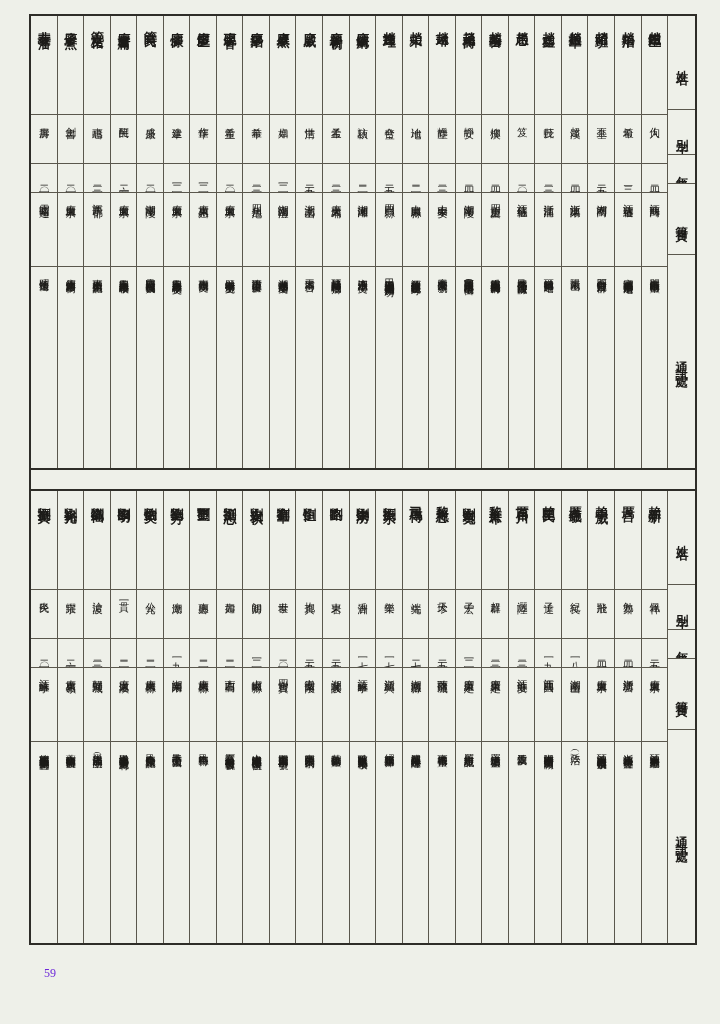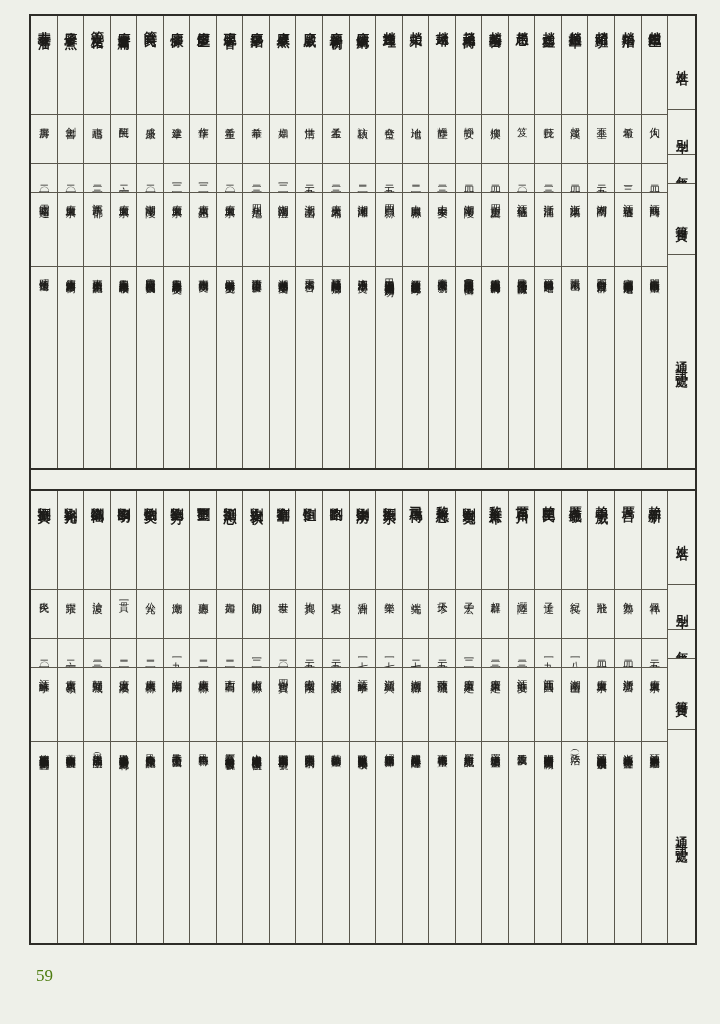--- a/index.html
+++ b/index.html
@@ -24,21 +24,21 @@
     overflow:hidden;letter-spacing:1px;
   }
   .col > .cell + .cell{border-top:1px solid #5a574d}
   .c-name{height:93px;font-weight:bold;font-size:13px;padding-top:5px;letter-spacing:2px}
   .c-zi{height:44px;font-size:10.5px;padding-top:4px}
   .c-age{height:28px;font-size:10.5px;justify-content:center}
   .c-native{height:70px;font-size:10.5px;padding-top:3px;line-height:12px}
   .c-addr{flex:1 1 auto;font-size:10px;padding-top:4px;line-height:12px;letter-spacing:0.5px}
   .head .cell{font-weight:bold;font-size:12.5px;justify-content:center;padding:0;letter-spacing:3px}
   .head .c-addr{letter-spacing:7px}
-  .pageno{position:absolute;left:36px;top:966px;font-size:17px;color:#4d7c0f}
+  .pageno{position:absolute;left:44px;top:966px;font-size:12px;color:#6d28d9}
 </style>
 </head>
 <body>
 
 <div class="sheet">
 
   <div class="rtable">
     <div class="col">
         <div class="cell c-name">裴存藩</div>
         <div class="cell c-zi">壽屏</div>

